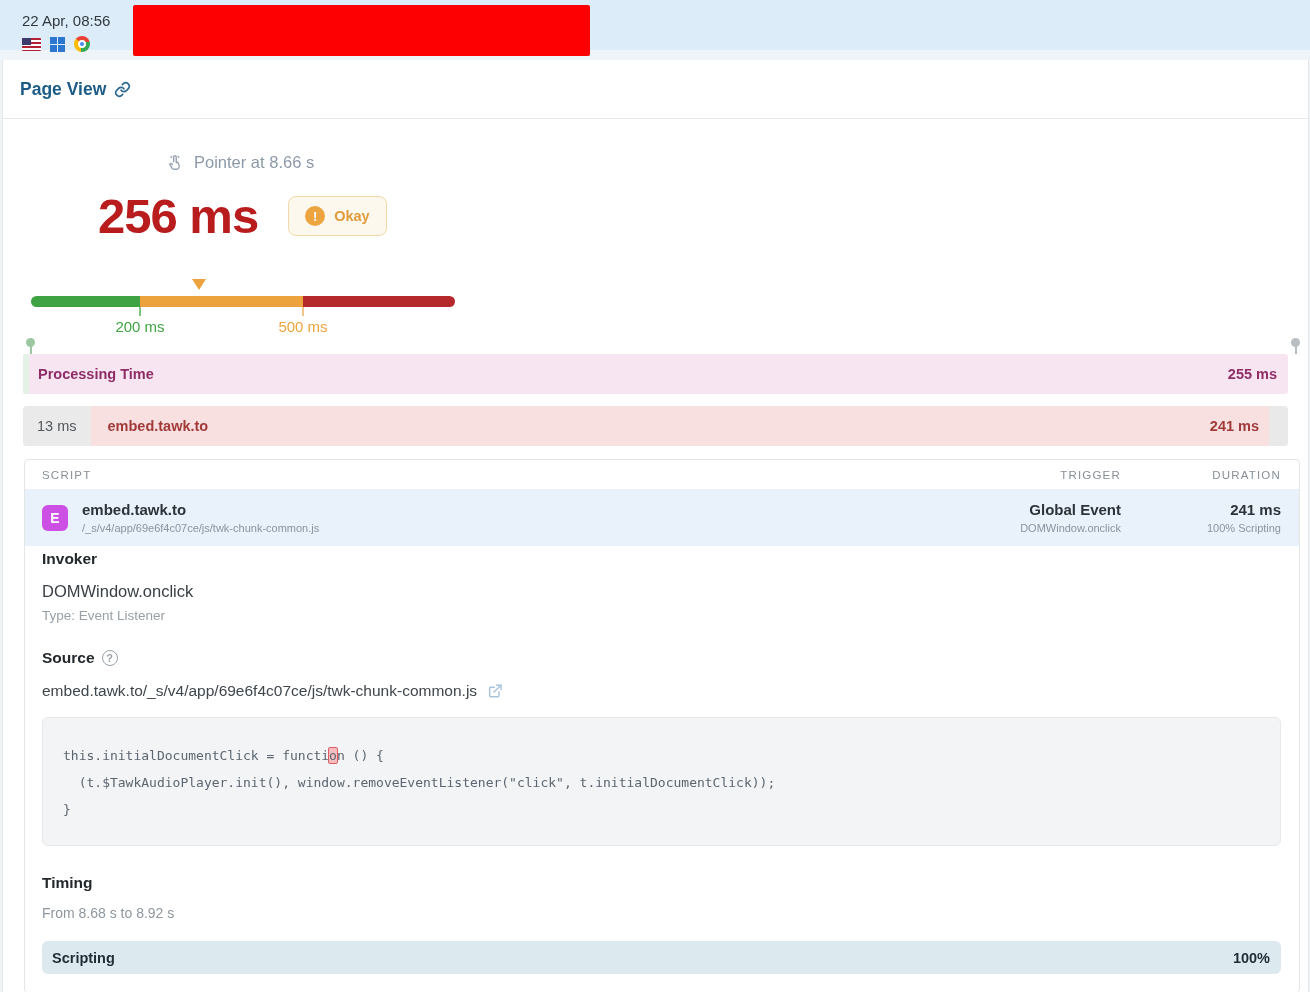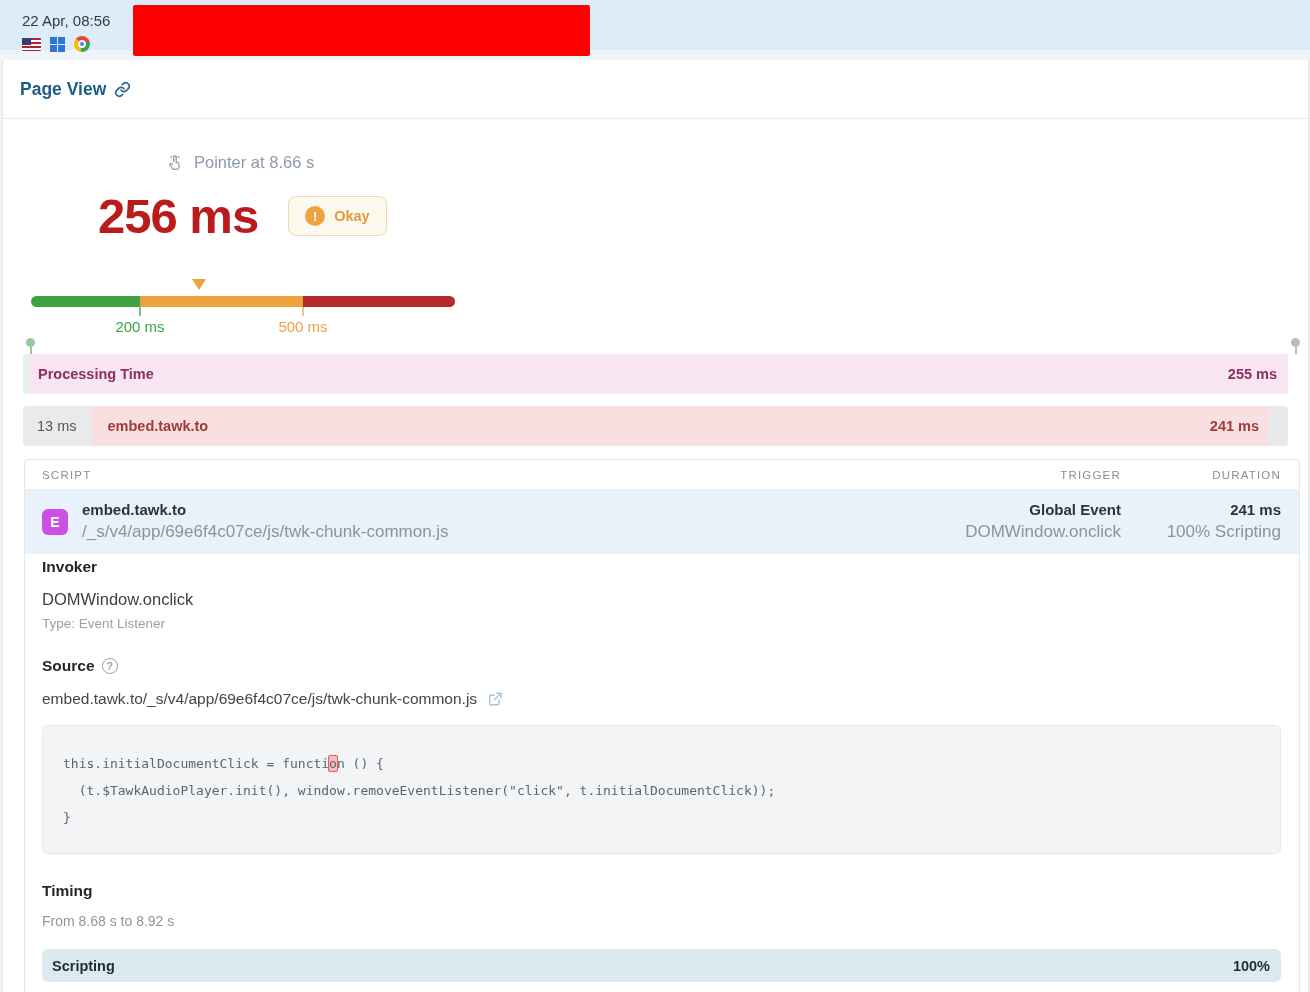--- a/index.html
+++ b/index.html
@@ -84,21 +84,21 @@
   .thead { display:flex; align-items:center; height:29px; padding:0 18px 0 17px;
     font-size:11.5px; letter-spacing:1.2px; color:#878f97; }
   .th-script { flex:1; }
   .th-trigger { width:220px; text-align:right; }
   .th-duration { width:160px; text-align:right; }
   .trow { display:flex; align-items:center; background:#e9f2fb; padding:12px 18px 12px 17px; cursor:pointer; }
   .avatar { width:26px; height:26px; border-radius:6px; background:#cd50e4; color:#fff; font-weight:700;
     font-size:14px; display:flex; align-items:center; justify-content:center; margin-right:14px; }
   .cell-script { flex:1; }
   .cell-main { font-size:15px; font-weight:700; color:#2d3338; }
-  .cell-sub { font-size:17px; color:#8b939b; margin-top:4px; }
+  .cell-sub { font-size:11px; color:#8b939b; margin-top:4px; }
   .cell-trigger { width:220px; text-align:right; }
   .cell-duration { width:160px; text-align:right; }
 
   .details { padding:4px 18px 0 17px; }
   .sec-title { font-size:15.5px; font-weight:700; color:#23282d; display:flex; align-items:center; gap:7px; }
   .invoker-value { margin-top:14px; font-size:16.5px; color:#3a4046; }
   .invoker-type { margin-top:7px; font-size:13.5px; color:#98a0a8; }
   .sec-source { margin-top:26px; }
   .help-icon { width:16px; height:16px; border-radius:50%; border:1.5px solid #9aa2aa; color:#9aa2aa;
     font-size:11px; font-weight:700; display:inline-flex; align-items:center; justify-content:center; cursor:pointer; }

